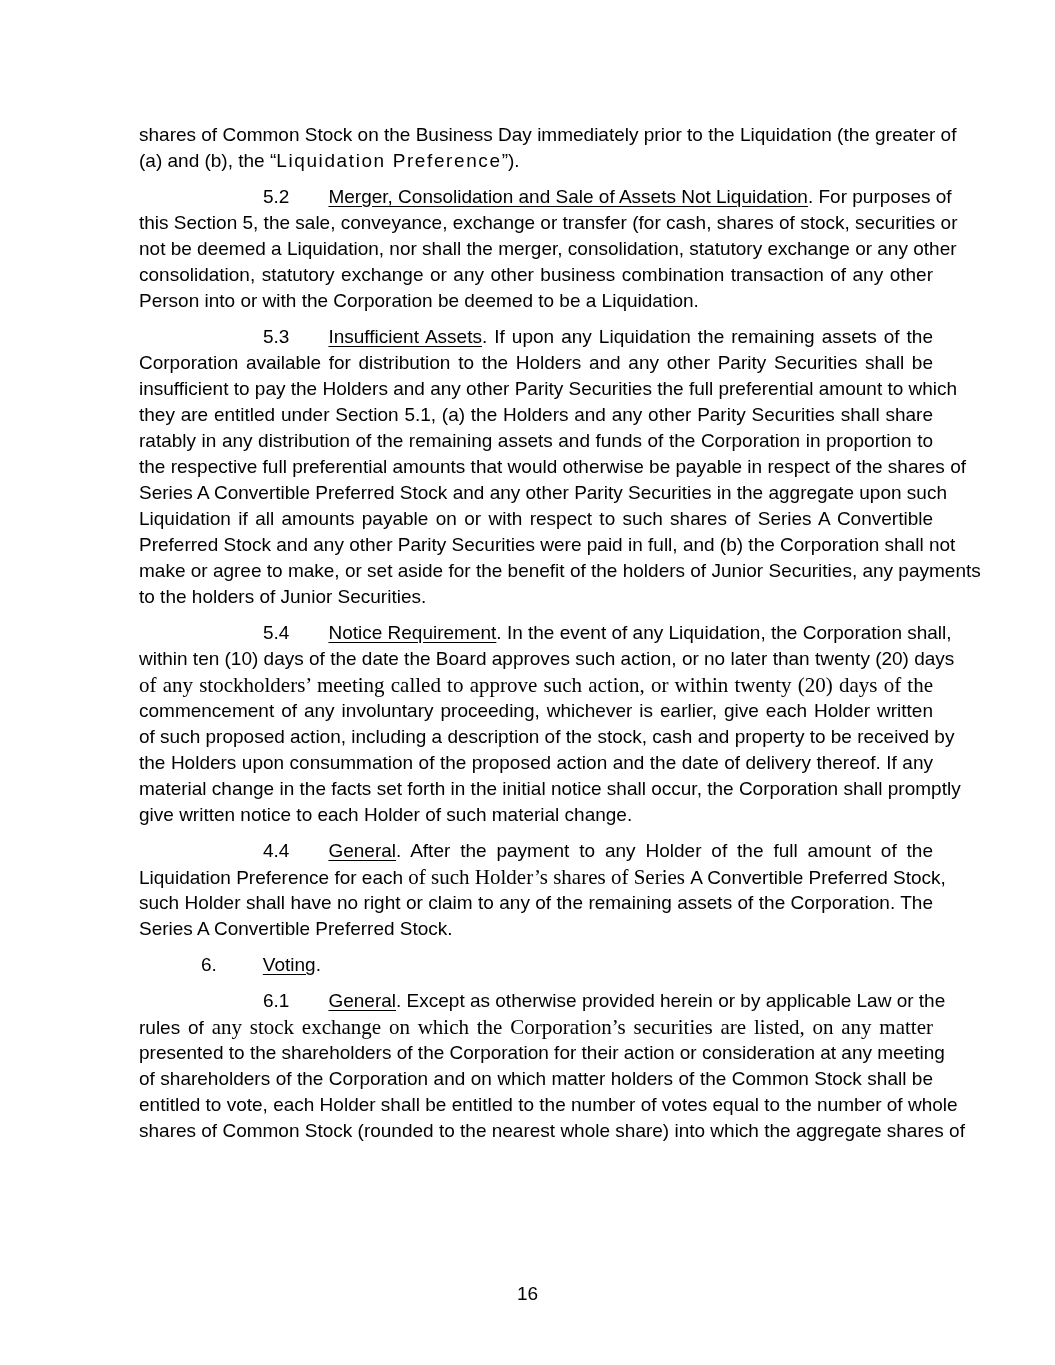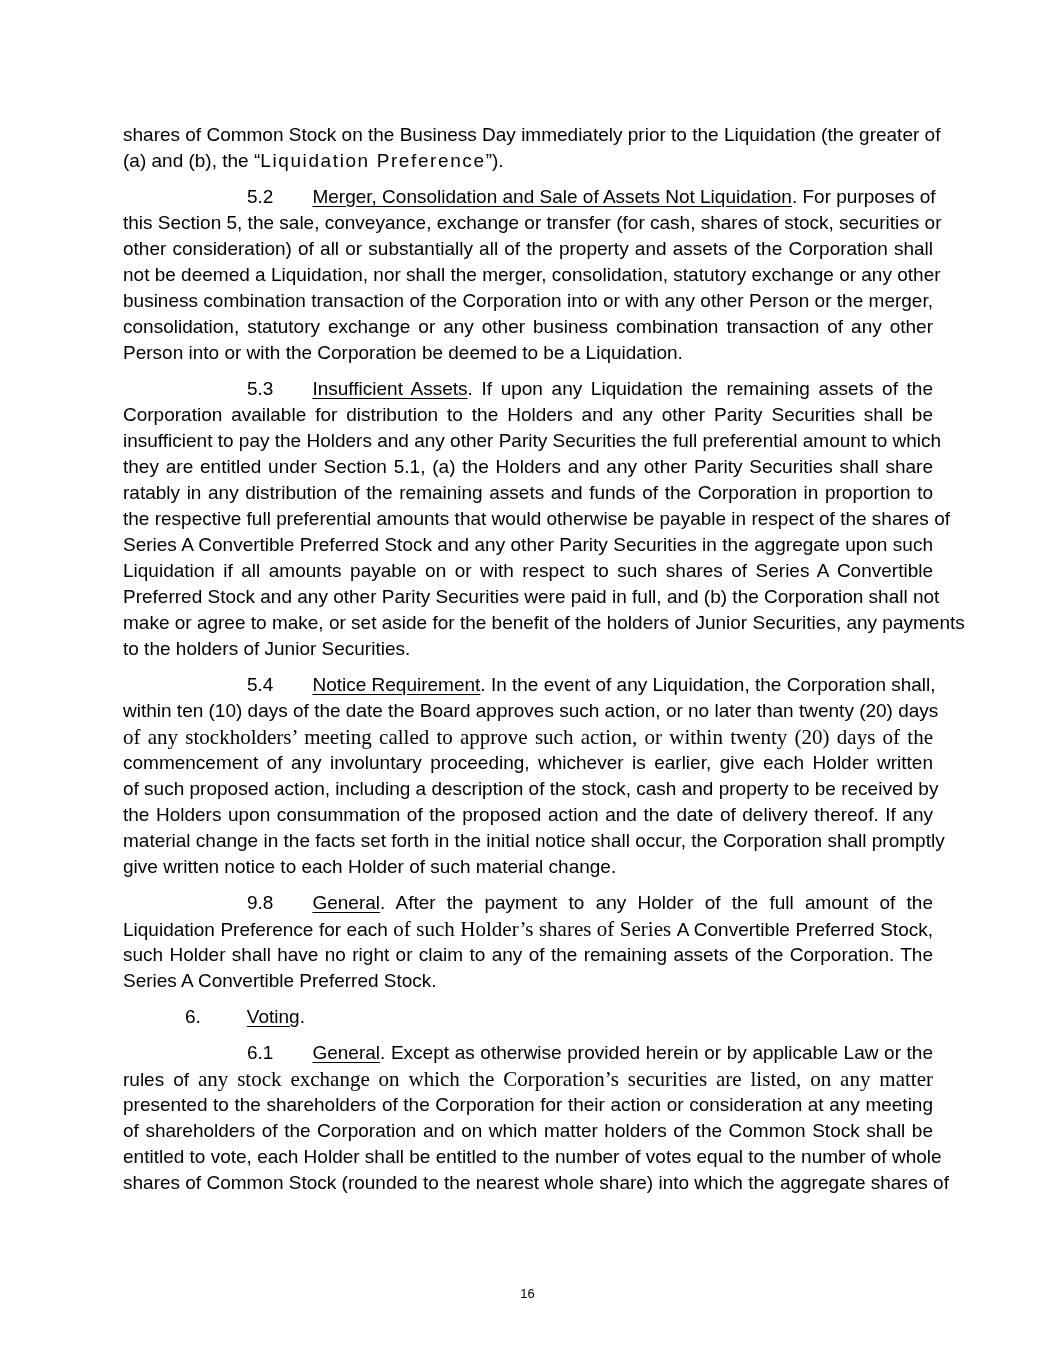--- a/index.html
+++ b/index.html
@@ -20,55 +20,54 @@
     width: 810px;
   }
   .para { margin: 0 0 10px 0; }
   .line {
     line-height: 26px;
     white-space: nowrap;
     text-align: justify;
     text-align-last: justify;
     text-justify: inter-word;
     height: 26px;
+    margin-left: 16px;
   }
   .line.last {
     text-align: right;
     text-align-last: left;
   }
   .ind, .tab { display: inline-block; height: 1px; }
   .heading { text-decoration: underline; text-underline-offset: 3px; }
   .secnum { }
   .serif { font-family: Liberation Serif, serif; font-size: 21px; }
   .term { letter-spacing: 1.6px; }
   .footer {
     position: absolute;
     left: 0;
     top: 1281px;
     width: 100%;
     text-align: center;
-    font-size: 13px;
+    font-size: 19px;
     line-height: 26px;
   }
 </style>
 </head>
 <body>
 
 <div class="page">
   <div class="content" id="doc-content">
       <div class="para">
         <div class="line"><span>shares of Common Stock on the Business Day immediately prior to the Liquidation (the greater of</span></div>
         <div class="line last"><span>(a) and (b), the “</span><span class="term">Liquidation Preference</span><span>”).</span></div>
       </div>
       <div class="para">
         <div class="line"><span class="ind" style="width: 124px;"></span><span class="secnum">5.2</span><span class="tab" style="width: 39px;"></span><span class="heading">Merger, Consolidation and Sale of Assets Not Liquidation</span><span>. For purposes of</span></div>
         <div class="line"><span>this Section 5, the sale, conveyance, exchange or transfer (for cash, shares of stock, securities or</span></div>
-        <div class="line"><span>other consideration) of all or substantially all of the property and assets of the Corporation shall</span></div>
         <div class="line"><span>not be deemed a Liquidation, nor shall the merger, consolidation, statutory exchange or any other</span></div>
-        <div class="line"><span>business combination transaction of the Corporation into or with any other Person or the merger,</span></div>
         <div class="line"><span>consolidation, statutory exchange or any other business combination transaction of any other</span></div>
         <div class="line last"><span>Person into or with the Corporation be deemed to be a Liquidation.</span></div>
       </div>
       <div class="para">
         <div class="line"><span class="ind" style="width: 124px;"></span><span class="secnum">5.3</span><span class="tab" style="width: 39px;"></span><span class="heading">Insufficient Assets</span><span>. If upon any Liquidation the remaining assets of the</span></div>
         <div class="line"><span>Corporation available for distribution to the Holders and any other Parity Securities shall be</span></div>
         <div class="line"><span>insufficient to pay the Holders and any other Parity Securities the full preferential amount to which</span></div>
         <div class="line"><span>they are entitled under Section 5.1, (a) the Holders and any other Parity Securities shall share</span></div>
         <div class="line"><span>ratably in any distribution of the remaining assets and funds of the Corporation in proportion to</span></div>
         <div class="line"><span>the respective full preferential amounts that would otherwise be payable in respect of the shares of</span></div>
@@ -82,21 +81,21 @@
         <div class="line"><span class="ind" style="width: 124px;"></span><span class="secnum">5.4</span><span class="tab" style="width: 39px;"></span><span class="heading">Notice Requirement</span><span>. In the event of any Liquidation, the Corporation shall,</span></div>
         <div class="line"><span>within ten (10) days of the date the Board approves such action, or no later than twenty (20) days</span></div>
         <div class="line"><span class="serif">of any stockholders’ meeting called to approve such action, or within twenty (20) days of the</span></div>
         <div class="line"><span>commencement of any involuntary proceeding, whichever is earlier, give each Holder written</span></div>
         <div class="line"><span>of such proposed action, including a description of the stock, cash and property to be received by</span></div>
         <div class="line"><span>the Holders upon consummation of the proposed action and the date of delivery thereof. If any</span></div>
         <div class="line"><span>material change in the facts set forth in the initial notice shall occur, the Corporation shall promptly</span></div>
         <div class="line last"><span>give written notice to each Holder of such material change.</span></div>
       </div>
       <div class="para">
-        <div class="line"><span class="ind" style="width: 124px;"></span><span class="secnum">9.8</span><span class="tab" style="width: 39px;"></span><span class="heading">General</span><span>. After the payment to any Holder of the full amount of the</span></div>
+        <div class="line"><span class="ind" style="width: 124px;"></span><span class="secnum">4.4</span><span class="tab" style="width: 39px;"></span><span class="heading">General</span><span>. After the payment to any Holder of the full amount of the</span></div>
         <div class="line"><span>Liquidation Preference for each </span><span class="serif">of such Holder’s shares of Series </span><span>A Convertible Preferred Stock,</span></div>
         <div class="line"><span>such Holder shall have no right or claim to any of the remaining assets of the Corporation. The</span></div>
         <div class="line last"><span>Series A Convertible Preferred Stock.</span></div>
       </div>
       <div class="para">
         <div class="line last"><span class="ind" style="width: 62px;"></span><span class="secnum">6.</span><span class="tab" style="width: 46px;"></span><span class="heading">Voting</span><span>.</span></div>
       </div>
       <div class="para">
         <div class="line"><span class="ind" style="width: 124px;"></span><span class="secnum">6.1</span><span class="tab" style="width: 39px;"></span><span class="heading">General</span><span>. Except as otherwise provided herein or by applicable Law or the</span></div>
         <div class="line"><span>rules of </span><span class="serif">any stock exchange on which the Corporation’s securities are listed, on any matter</span></div>

